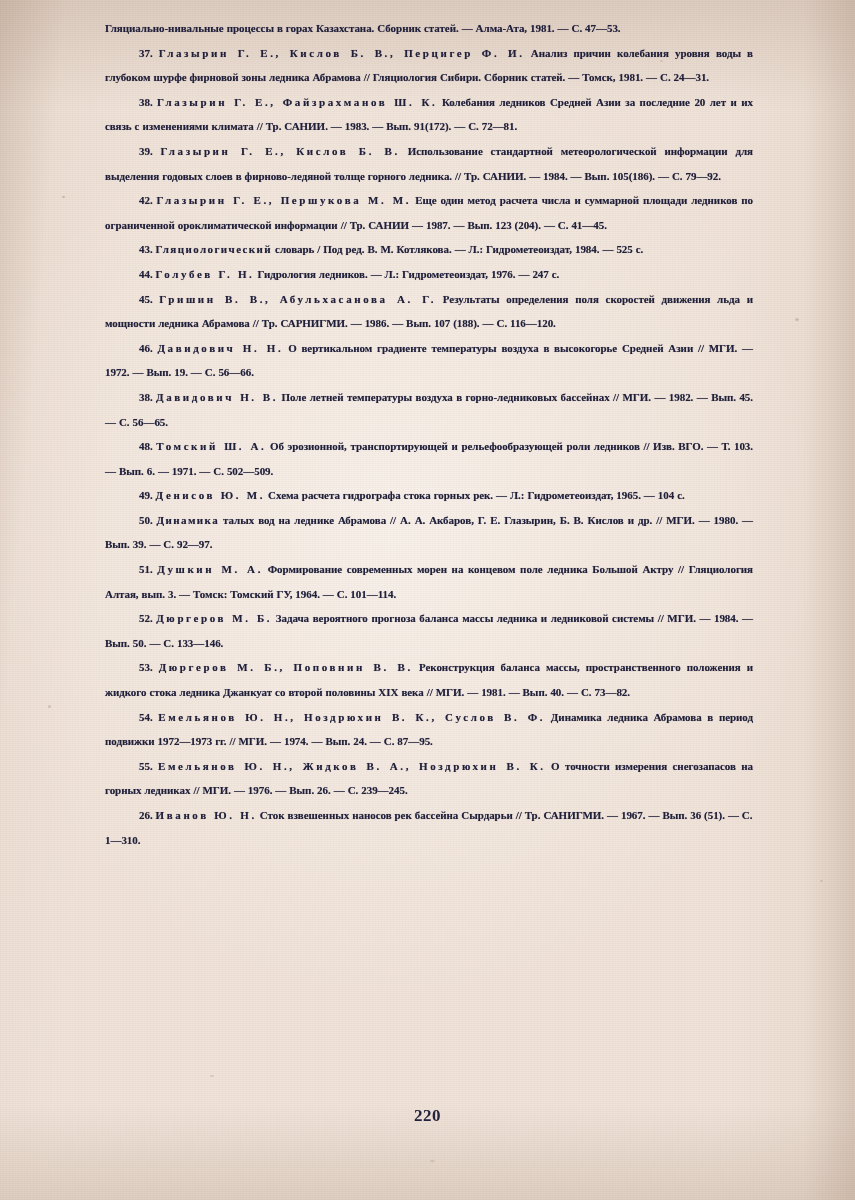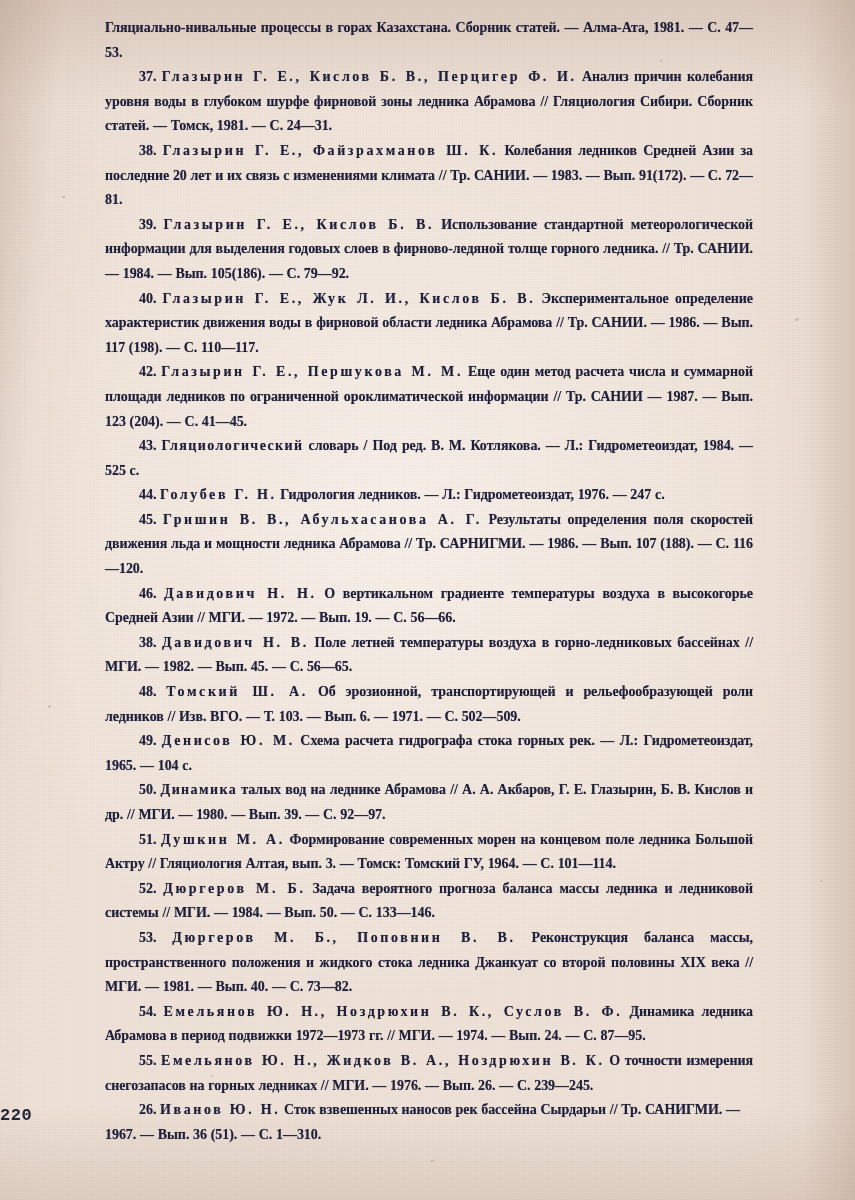--- a/index.html
+++ b/index.html
@@ -52,21 +52,21 @@
   
   #textblock {
     position: absolute;
     left: 105px;
     top: 16px;
     width: 648px;
     z-index: 5;
   }
   .para {
     margin: 0;
-    font-size: 14px;
+    font-size: 11px;
     line-height: 24.6px;
     text-align: justify;
     text-justify: inter-word;
     letter-spacing: -0.05px;
     word-spacing: 0.3px;
     font-weight: 700;
     color: #20203a;
     text-shadow: 0 0 0.7px rgba(40,40,70,0.45);
   }
   .para.indent { text-indent: 34px; }
@@ -82,26 +82,26 @@
     font-weight: 700;
     letter-spacing: 1.4px;
   }
   .ttl { font-weight: 700; }
 
   #pagenum {
     position: absolute;
     left: 0;
     right: 0;
     top: 1106px;
-    text-align: left;
+    text-align: center;
     font-size: 17px;
     font-weight: 700;
     color: #23233d;
     z-index: 5;
-    font-family: Liberation Mono, monospace;
+    font-family: Liberation Serif, serif;
     letter-spacing: 0.5px;
   }
 </style>
 </head>
 <body>
 
 <div id="page">
 
   <div class="speck" style="left:62px;  top:196px;  width:3px; height:2px; background:rgba(120,95,78,0.35);"></div>
   <div class="speck" style="left:795px; top:318px;  width:4px; height:3px; background:rgba(125,100,82,0.30);"></div>
@@ -109,21 +109,20 @@
   <div class="speck" style="left:820px; top:880px;  width:3px; height:2px; background:rgba(130,105,85,0.26);"></div>
   <div class="speck" style="left:430px; top:1160px; width:5px; height:2px; background:rgba(125,100,80,0.22);"></div>
   <div class="speck" style="left:210px; top:1075px; width:4px; height:2px; background:rgba(125,100,80,0.20);"></div>
   <div class="speck" style="left:660px; top:60px;   width:3px; height:2px; background:rgba(125,100,80,0.20);"></div>
 
   <div id="textblock">
       <p class="para"><span class="ttl">Гляциально-нивальные процессы в горах Казахстана. Сборник статей. — Алма-Ата, 1981. — С. 47—53.</span></p>
       <p class="para indent"><span class="num">37.</span> <span class="au">Глазырин Г. Е., Кислов Б. В., Перцигер Ф. И.</span> <span class="ttl">Анализ причин колебания уровня воды в глубоком шурфе фирновой зоны ледника Абрамова // Гляциология Сибири. Сборник статей. — Томск, 1981. — С. 24—31.</span></p>
       <p class="para indent"><span class="num">38.</span> <span class="au">Глазырин Г. Е., Файзрахманов Ш. К.</span> <span class="ttl">Колебания ледников Средней Азии за последние 20 лет и их связь с изменениями климата // Тр. САНИИ. — 1983. — Вып. 91(172). — С. 72—81.</span></p>
       <p class="para indent"><span class="num">39.</span> <span class="au">Глазырин Г. Е., Кислов Б. В.</span> <span class="ttl">Использование стандартной метеорологической информации для выделения годовых слоев в фирново-ледяной толще горного ледника. // Тр. САНИИ. — 1984. — Вып. 105(186). — С. 79—92.</span></p>
-      <p class="para indent"><span class="num">40.</span> <span class="au">Глазырин Г. Е., Жук Л. И., Кислов Б. В.</span> <span class="ttl">Экспериментальное определение характеристик движения воды в фирновой области ледника Абрамова // Тр. САНИИ. — 1986. — Вып. 117 (198). — С. 110—117.</span></p>
       <p class="para indent"><span class="num">42.</span> <span class="au">Глазырин Г. Е., Першукова М. М.</span> <span class="ttl">Еще один метод расчета числа и суммарной площади ледников по ограниченной ороклиматической информации // Тр. САНИИ — 1987. — Вып. 123 (204). — С. 41—45.</span></p>
       <p class="para indent"><span class="num">43.</span> <span class="au-tight">Гляциологический</span> <span class="ttl">словарь / Под ред. В. М. Котлякова. — Л.: Гидрометеоиздат, 1984. — 525 с.</span></p>
       <p class="para indent"><span class="num">44.</span> <span class="au">Голубев Г. Н.</span> <span class="ttl">Гидрология ледников. — Л.: Гидрометеоиздат, 1976. — 247 с.</span></p>
       <p class="para indent"><span class="num">45.</span> <span class="au">Гришин В. В., Абульхасанова А. Г.</span> <span class="ttl">Результаты определения поля скоростей движения льда и мощности ледника Абрамова // Тр. САРНИГМИ. — 1986. — Вып. 107 (188). — С. 116—120.</span></p>
       <p class="para indent"><span class="num">46.</span> <span class="au">Давидович Н. Н.</span> <span class="ttl">О вертикальном градиенте температуры воздуха в высокогорье Средней Азии // МГИ. — 1972. — Вып. 19. — С. 56—66.</span></p>
       <p class="para indent"><span class="num">38.</span> <span class="au">Давидович Н. В.</span> <span class="ttl">Поле летней температуры воздуха в горно-ледниковых бассейнах // МГИ. — 1982. — Вып. 45. — С. 56—65.</span></p>
       <p class="para indent"><span class="num">48.</span> <span class="au">Томский Ш. А.</span> <span class="ttl">Об эрозионной, транспортирующей и рельефообразующей роли ледников // Изв. ВГО. — Т. 103. — Вып. 6. — 1971. — С. 502—509.</span></p>
       <p class="para indent"><span class="num">49.</span> <span class="au">Денисов Ю. М.</span> <span class="ttl">Схема расчета гидрографа стока горных рек. — Л.: Гидрометеоиздат, 1965. — 104 с.</span></p>
       <p class="para indent"><span class="num">50.</span> <span class="au-tight">Динамика</span> <span class="ttl">талых вод на леднике Абрамова // А. А. Акбаров, Г. Е. Глазырин, Б. В. Кислов и др. // МГИ. — 1980. — Вып. 39. — С. 92—97.</span></p>
       <p class="para indent"><span class="num">51.</span> <span class="au">Душкин М. А.</span> <span class="ttl">Формирование современных морен на концевом поле ледника Большой Актру // Гляциология Алтая, вып. 3. — Томск: Томский ГУ, 1964. — С. 101—114.</span></p>

